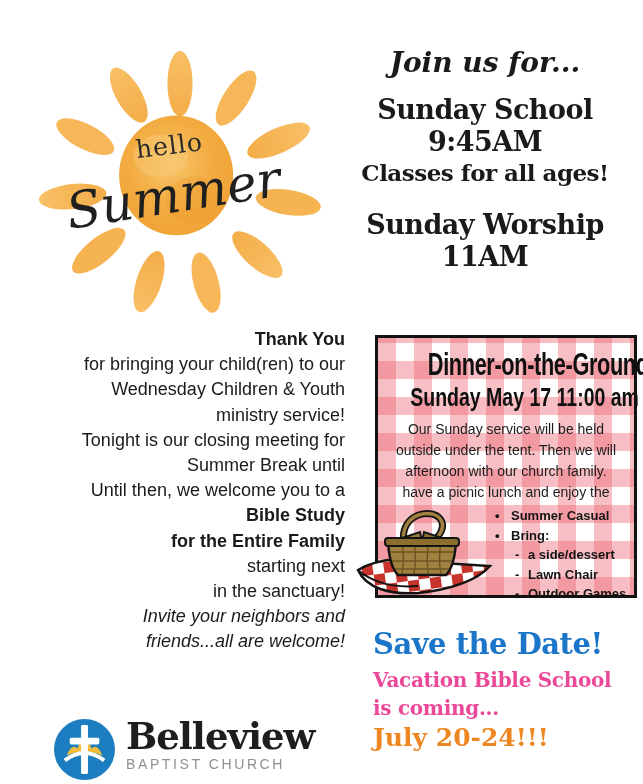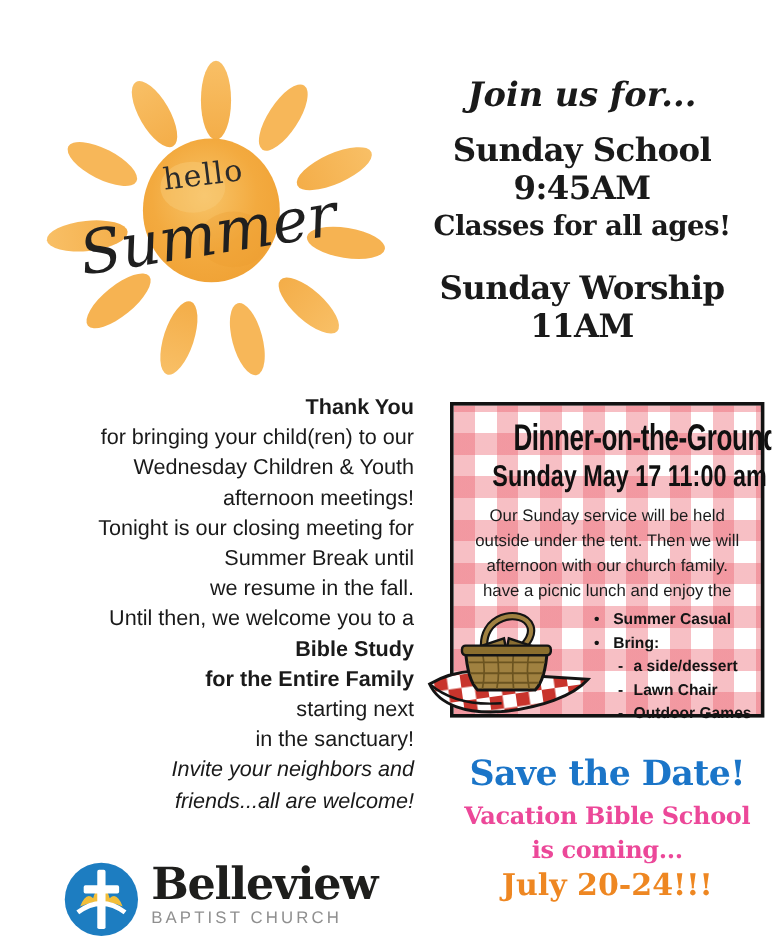--- a/index.html
+++ b/index.html
@@ -6,21 +6,21 @@
   html,body { background:#ffffff; }
   .page {
     position:relative; width:643px; height:784px; background:#ffffff;
     font-family:"Liberation Sans", sans-serif; overflow:hidden;
   }
 
   
   .sun-wrap { position:absolute; left:35px; top:40px; width:290px; height:290px; }
 
   
-  .join-block { position:absolute; left:330px; top:62px; width:310px; text-align:center; color:#1a1a1a; }
+  .join-block { position:absolute; left:330px; top:46px; width:310px; text-align:center; color:#1a1a1a; }
   .join-heading { font-family:"DejaVu Serif", serif; font-style:italic; font-weight:700; font-size:28px; line-height:34px; margin-bottom:14px; }
   .join-line-lg { font-family:"DejaVu Serif", serif; font-weight:700; font-size:27px; line-height:32px; letter-spacing:-0.5px; }
   .join-line-md { font-family:"DejaVu Serif", serif; font-weight:700; font-size:23px; line-height:30px; letter-spacing:-0.5px; }
   .join-group { margin-bottom:21px; }
 
   
   .thanks-block { position:absolute; left:5px; top:327px; width:340px; text-align:right; color:#1a1a1a; font-size:18px; line-height:25.2px; }
   .thanks-block div { white-space:nowrap; }
   .t-bold { font-weight:700; }
   .t-italic { font-style:italic; }
@@ -42,21 +42,21 @@
   .picnic-body { margin-top:9px; font-size:14px; line-height:21px; color:#1c1c1c; }
   .picnic-body div { white-space:nowrap; }
   .picnic-bullets { position:absolute; left:117px; top:168px; width:140px; text-align:left; font-weight:700; font-size:13px; line-height:19.5px; color:#141414; }
   .bullet-row { display:flex; }
   .bullet-dot { width:16px; }
   .sub-row { display:flex; padding-left:20px; }
   .sub-dash { width:13px; }
   .basket-art { position:absolute; left:-26px; top:162px; width:152px; height:100px; overflow:visible; }
 
   
-  .save-block { position:absolute; left:373px; top:628px; width:266px; text-align:center; font-family:"DejaVu Serif", serif; font-weight:700; }
+  .save-block { position:absolute; left:373px; top:628px; width:266px; text-align:left; font-family:"DejaVu Serif", serif; font-weight:700; }
   .save-title { font-size:29px; line-height:33px; color:#1b75c8; letter-spacing:-0.5px; margin-bottom:5px; }
   .save-line { font-size:20px; line-height:28px; color:#ec4899; letter-spacing:-0.3px; }
   .save-date-line { font-size:25px; line-height:32px; color:#ee8722; }
 
   
   .logo-block { position:absolute; left:53px; top:718px; display:flex; align-items:flex-start; }
   .logo-mark { width:63px; height:63px; }
   .logo-text { margin-left:10px; }
   .logo-name { font-family:"DejaVu Serif", serif; font-weight:700; font-size:37px; line-height:37px; color:#1e1e1c; letter-spacing:-1px; }
   .logo-sub { font-size:14px; line-height:16px; color:#8f8f8f; letter-spacing:2.6px; margin-top:1px; }
@@ -110,24 +110,23 @@
     <div>
       <div class="join-line-lg">Sunday Worship</div>
       <div class="join-line-lg">11AM</div>
     </div>
   </div>
 
   <div class="thanks-block">
     <div class="t-bold">Thank You</div>
     <div>for bringing your child(ren) to our</div>
     <div>Wednesday Children &amp; Youth</div>
-    <div>afternoon meetings!</div>
+    <div>ministry service!</div>
     <div>Tonight is our closing meeting for</div>
     <div>Summer Break until</div>
-    <div>we resume in the fall.</div>
     <div>Until then, we welcome you to a</div>
     <div class="t-bold">Bible Study</div>
     <div class="t-bold">for the Entire Family</div>
     <div>starting next</div>
     <div>in the sanctuary!</div>
     <div class="t-italic">Invite your neighbors and</div>
     <div class="t-italic">friends...all are welcome!</div>
   </div>
 
   <div class="picnic-box">

